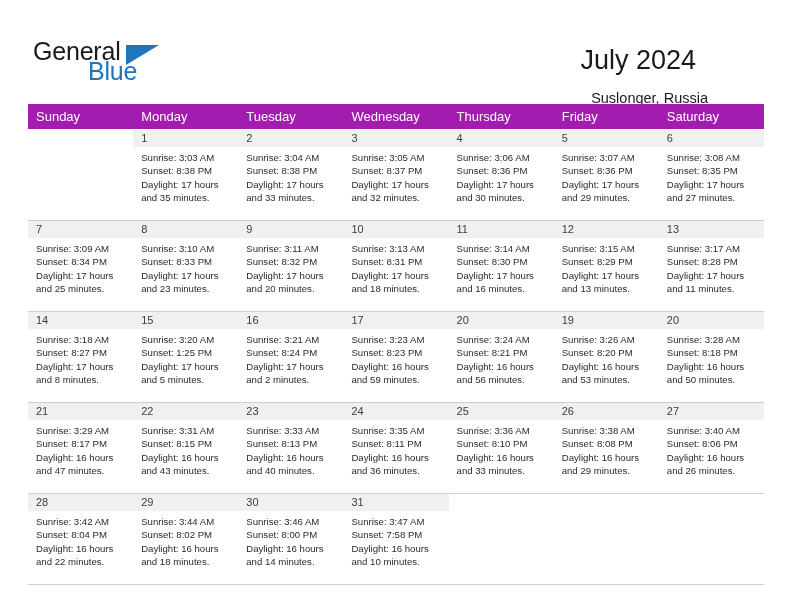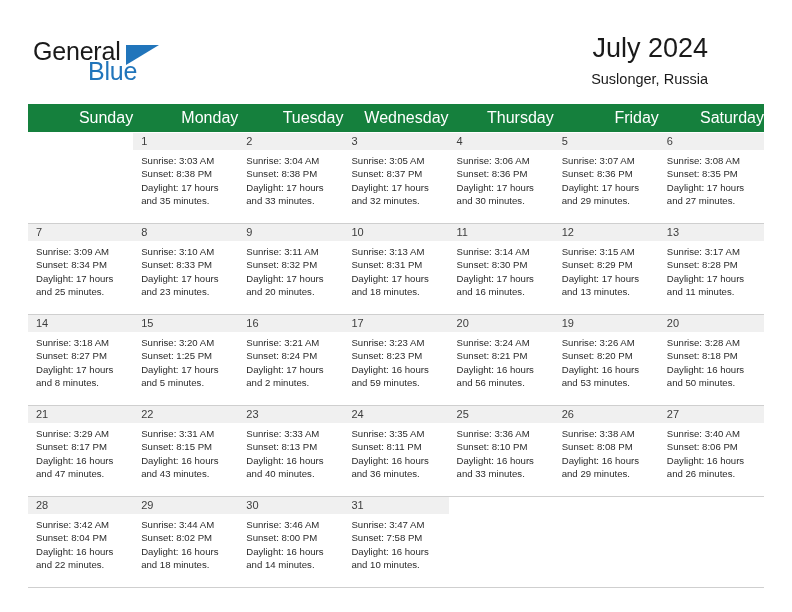--- a/index.html
+++ b/index.html
@@ -70,46 +70,46 @@
     position: absolute;
     right: 36px;
     top: 32px;
     text-align: right;
   }
   .cal-title {
     font-size: 27px;
     line-height: 32px;
     color: #1a1a1a;
     font-weight: normal;
-    margin: 0;
+    margin: 12px;
     font-family: "Liberation Sans", sans-serif;
   }
   .cal-subtitle {
     font-size: 14.5px;
     line-height: 20px;
     color: #1a1a1a;
     margin: 5px 0 13px 0;
     font-family: "Liberation Sans", sans-serif;
   }
 
   
   .calendar {
     position: absolute;
     left: 28px;
     top: 104px;
     width: 736px;
     border-collapse: collapse;
     table-layout: fixed;
   }
   .calendar th {
-    background: #15803d;
+    background: #a21caf;
     color: #ffffff;
-    font-size: 16px;
+    font-size: 13px;
     font-weight: normal;
-    text-align: right;
+    text-align: left;
     padding: 5px 0 5px 8px;
     height: 11px;
     font-family: "Liberation Sans", sans-serif;
     border: none;
   }
   .calendar td {
     vertical-align: top;
     padding: 0;
     height: 90px;
     border-top: 1px solid #ffffff;

